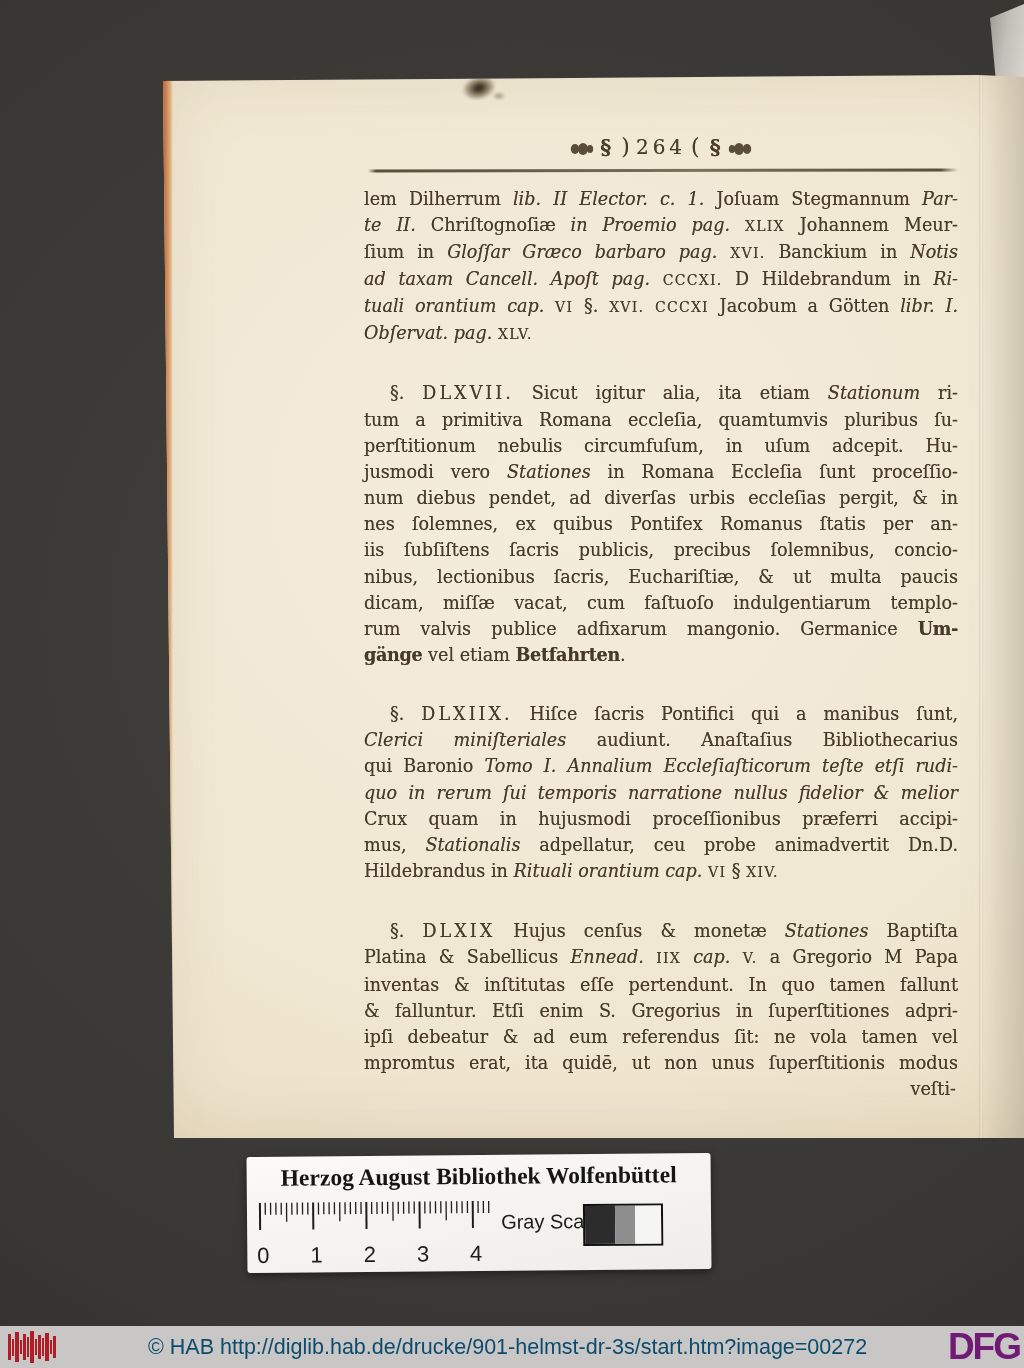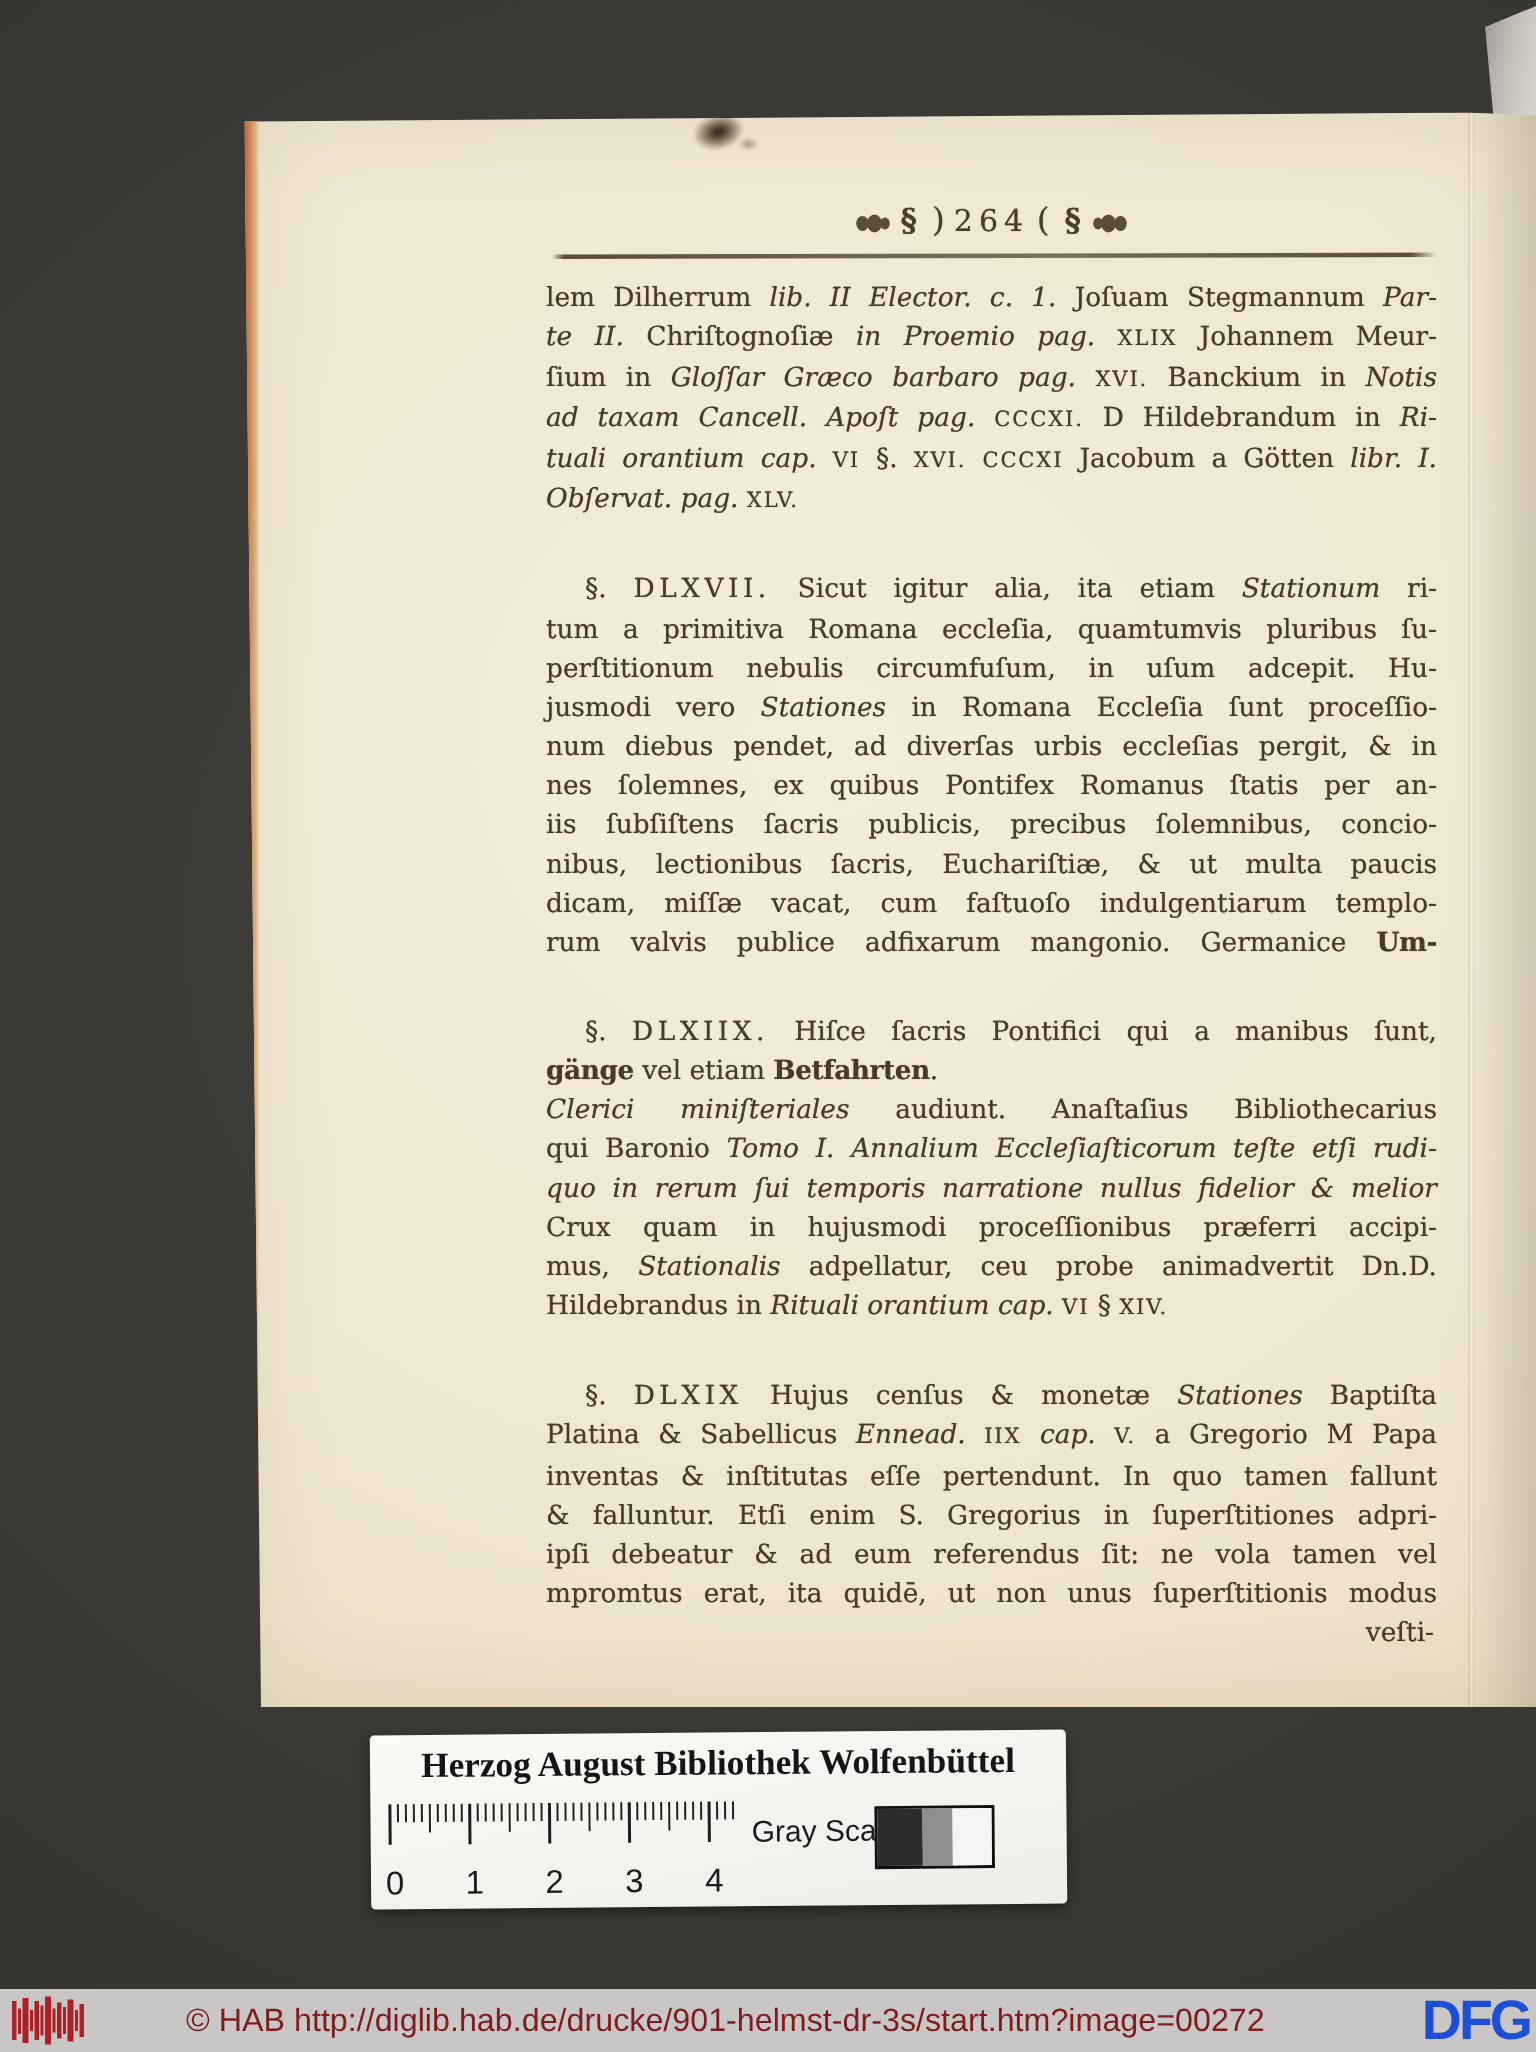--- a/index.html
+++ b/index.html
@@ -88,27 +88,27 @@
     position:absolute;left:336px;top:50px;width:76px;height:38px;
     border:2.5px solid #101010;display:flex;
   }
   .patch{height:100%;}
   
   .footer{
     position:absolute;left:0;top:1326px;width:1024px;height:42px;background:#c8c7c5;
   }
   .hab-logo{position:absolute;left:8px;top:4px;}
   .copyright{
-    position:absolute;left:124px;top:0;height:41px;line-height:43px;
-    font-family:"Liberation Sans",sans-serif;font-size:21.5px;color:#7f1d1d;white-space:nowrap;
+    position:absolute;left:148px;top:0;height:41px;line-height:43px;
+    font-family:"Liberation Sans",sans-serif;font-size:21.5px;color:#0c4a6e;white-space:nowrap;
   }
   .dfg{
     position:absolute;right:4px;top:0;height:40px;line-height:41px;
     font-family:"Liberation Sans",sans-serif;font-weight:bold;font-size:37px;
-    letter-spacing:-2px;color:#1d4ed8;
+    letter-spacing:-2px;color:#701a75;
   }
 </style>
 </head>
 <body>
 
 <div class="interleaf"></div>
 
 <div class="page">
   <div class="red-edge"></div>
   <div class="crease"></div>
@@ -143,22 +143,22 @@
         <div class="line j ind"><span>§. </span><span class="cnum">DLXVII.</span><span> Sicut igitur alia, ita etiam </span><span class="it">Stationum</span><span> ri-</span></div>
         <div class="line j"><span>tum a primitiva Romana eccleſia, quamtumvis pluribus ſu-</span></div>
         <div class="line j"><span>perſtitionum nebulis circumfuſum, in uſum adcepit. Hu-</span></div>
         <div class="line j"><span>jusmodi vero </span><span class="it">Stationes</span><span> in Romana Eccleſia ſunt proceſſio-</span></div>
         <div class="line j"><span>num diebus pendet, ad diverſas urbis eccleſias pergit, &amp; in</span></div>
         <div class="line j"><span>nes ſolemnes, ex quibus Pontifex Romanus ſtatis per an-</span></div>
         <div class="line j"><span>iis ſubſiſtens ſacris publicis, precibus ſolemnibus, concio-</span></div>
         <div class="line j"><span>nibus, lectionibus ſacris, Euchariſtiæ, &amp; ut multa paucis</span></div>
         <div class="line j"><span>dicam, miſſæ vacat, cum faſtuoſo indulgentiarum templo-</span></div>
         <div class="line j"><span>rum valvis publice adfixarum mangonio. Germanice </span><span class="frak">Um-</span></div>
+        <div class="line"><span class="frak">gänge</span><span> vel etiam </span><span class="frak">Betfahrten</span><span>.</span></div>
         <div class="line j ind"><span>§. </span><span class="cnum">DLXIIX.</span><span> Hiſce ſacris Pontifici qui a manibus ſunt,</span></div>
-        <div class="line"><span class="frak">gänge</span><span> vel etiam </span><span class="frak">Betfahrten</span><span>.</span></div>
         <div class="line j"><span class="it">Clerici miniſteriales</span><span> audiunt. Anaſtaſius Bibliothecarius</span></div>
         <div class="line j"><span>qui Baronio </span><span class="it">Tomo I. Annalium Eccleſiaſticorum teſte etſi rudi-</span></div>
         <div class="line j"><span class="it">quo in rerum ſui temporis narratione nullus fidelior &amp; melior</span></div>
         <div class="line j"><span>Crux quam in hujusmodi proceſſionibus præferri accipi-</span></div>
         <div class="line j"><span>mus, </span><span class="it">Stationalis</span><span> adpellatur, ceu probe animadvertit Dn.D.</span></div>
         <div class="line"><span>Hildebrandus in </span><span class="it">Rituali orantium cap.</span><span> </span><span class="sc">VI</span><span> § </span><span class="sc">XIV.</span></div>
         <div class="line j ind"><span>§. </span><span class="cnum">DLXIX</span><span> Hujus cenſus &amp; monetæ </span><span class="it">Stationes</span><span> Baptiſta</span></div>
         <div class="line j"><span>Platina &amp; Sabellicus </span><span class="it">Ennead.</span><span> </span><span class="sc">IIX</span><span> </span><span class="it">cap.</span><span> </span><span class="sc">V.</span><span> a Gregorio M Papa</span></div>
         <div class="line j"><span>inventas &amp; inſtitutas eſſe pertendunt. In quo tamen fallunt</span></div>
         <div class="line j"><span>&amp; falluntur. Etſi enim S. Gregorius in ſuperſtitiones adpri-</span></div>

